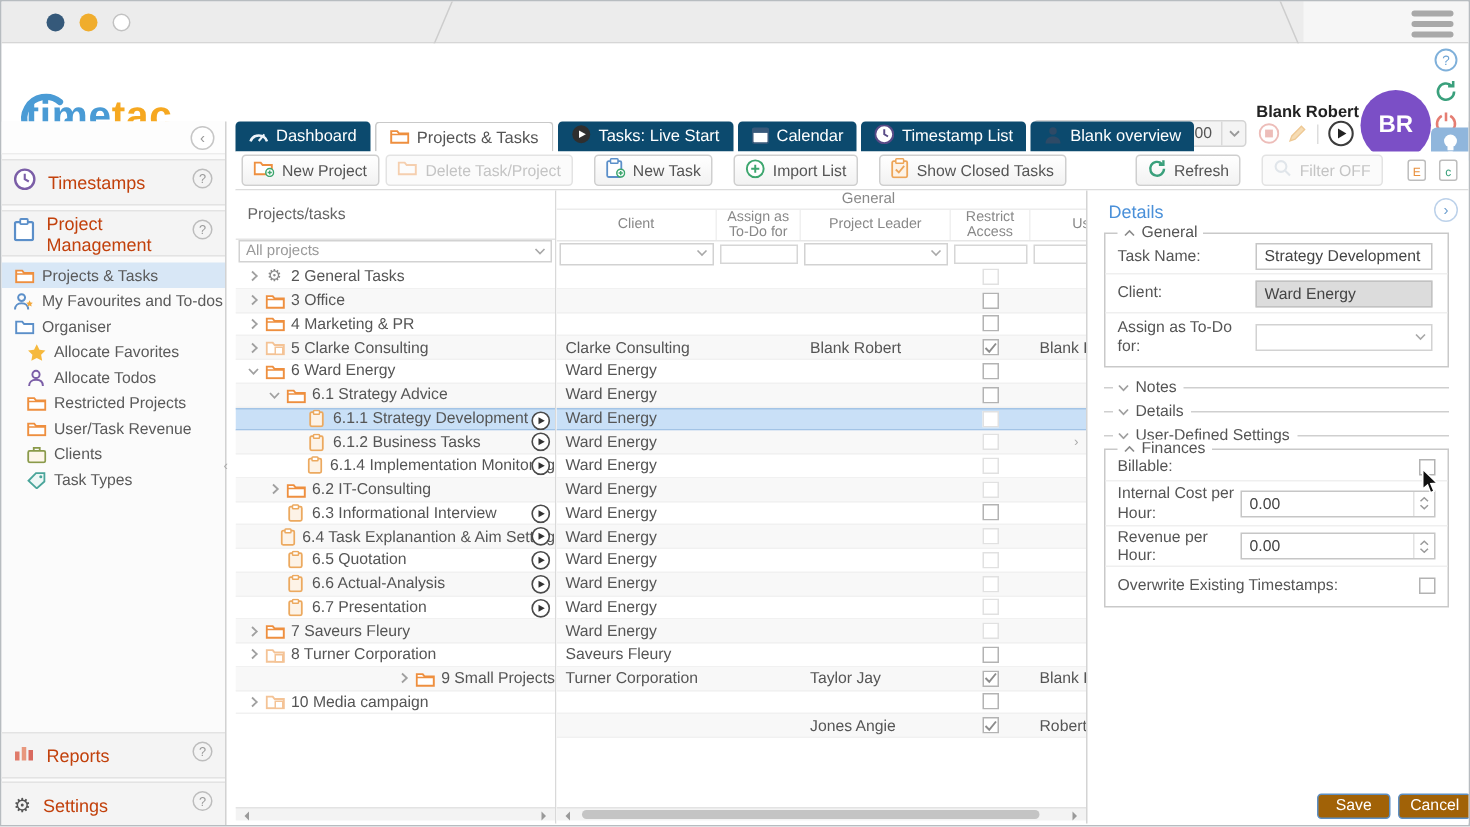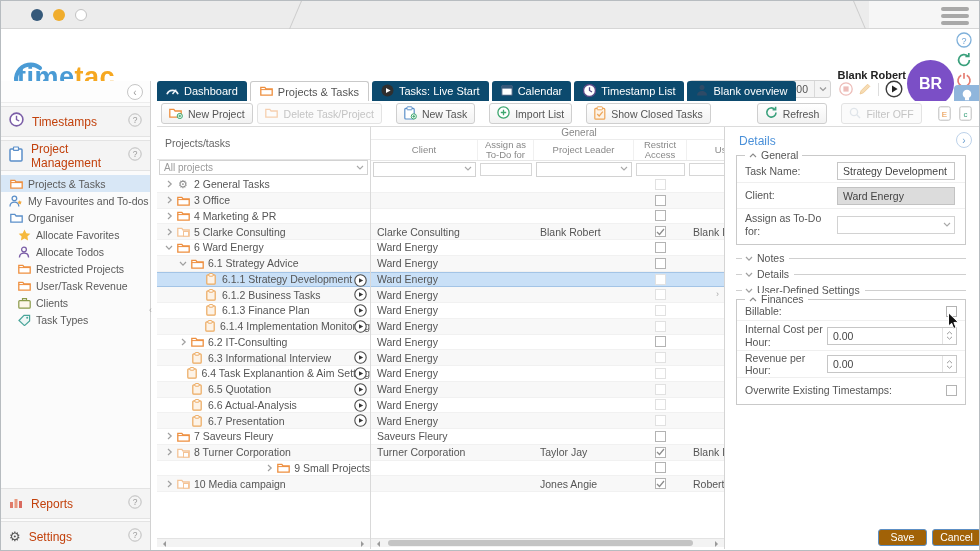--- a/index.html
+++ b/index.html
@@ -581,34 +581,20 @@
             </svg></button>
         </div>
         <div class="row trow" style="padding-left: 34px;">
           <span class="exp"></span>
           <span class="ric">
             <svg width="10" height="12" viewBox="0 0 10 12">
               <rect x="0.8" y="1.8" width="8.4" height="9.4" rx="1" fill="#fdf3e7" stroke="#eca95f" stroke-width="1.2"></rect>
               <rect x="3" y="0.6" width="4" height="2.6" rx="0.5" fill="#fff" stroke="#eca95f" stroke-width="1"></rect>
             </svg>
           </span>
-          <span class="tx">6.1.3 Finance Plan</span>
-          <button class="playbtn"><svg width="13" height="13">
-              <circle cx="6.5" cy="6.5" r="5.7" fill="#fff" stroke="#4a4a4a" stroke-width="1.1"></circle>
-              <path d="M5 4.2 L9.2 6.5 L5 8.8 Z" fill="#333"></path>
-            </svg></button>
-        </div>
-        <div class="row trow" style="padding-left: 34px;">
-          <span class="exp"></span>
-          <span class="ric">
-            <svg width="10" height="12" viewBox="0 0 10 12">
-              <rect x="0.8" y="1.8" width="8.4" height="9.4" rx="1" fill="#fdf3e7" stroke="#eca95f" stroke-width="1.2"></rect>
-              <rect x="3" y="0.6" width="4" height="2.6" rx="0.5" fill="#fff" stroke="#eca95f" stroke-width="1"></rect>
-            </svg>
-          </span>
           <span class="tx">6.1.4 Implementation Monitoring</span>
           <button class="playbtn"><svg width="13" height="13">
               <circle cx="6.5" cy="6.5" r="5.7" fill="#fff" stroke="#4a4a4a" stroke-width="1.1"></circle>
               <path d="M5 4.2 L9.2 6.5 L5 8.8 Z" fill="#333"></path>
             </svg></button>
         </div>
         <div class="row trow" style="padding-left: 20px;">
           <span class="exp">
             <svg width="7" height="8">
               <path d="M2 1 L5.2 4 L2 7" fill="none" stroke="#a0a0a0" stroke-width="1.2"></path>

